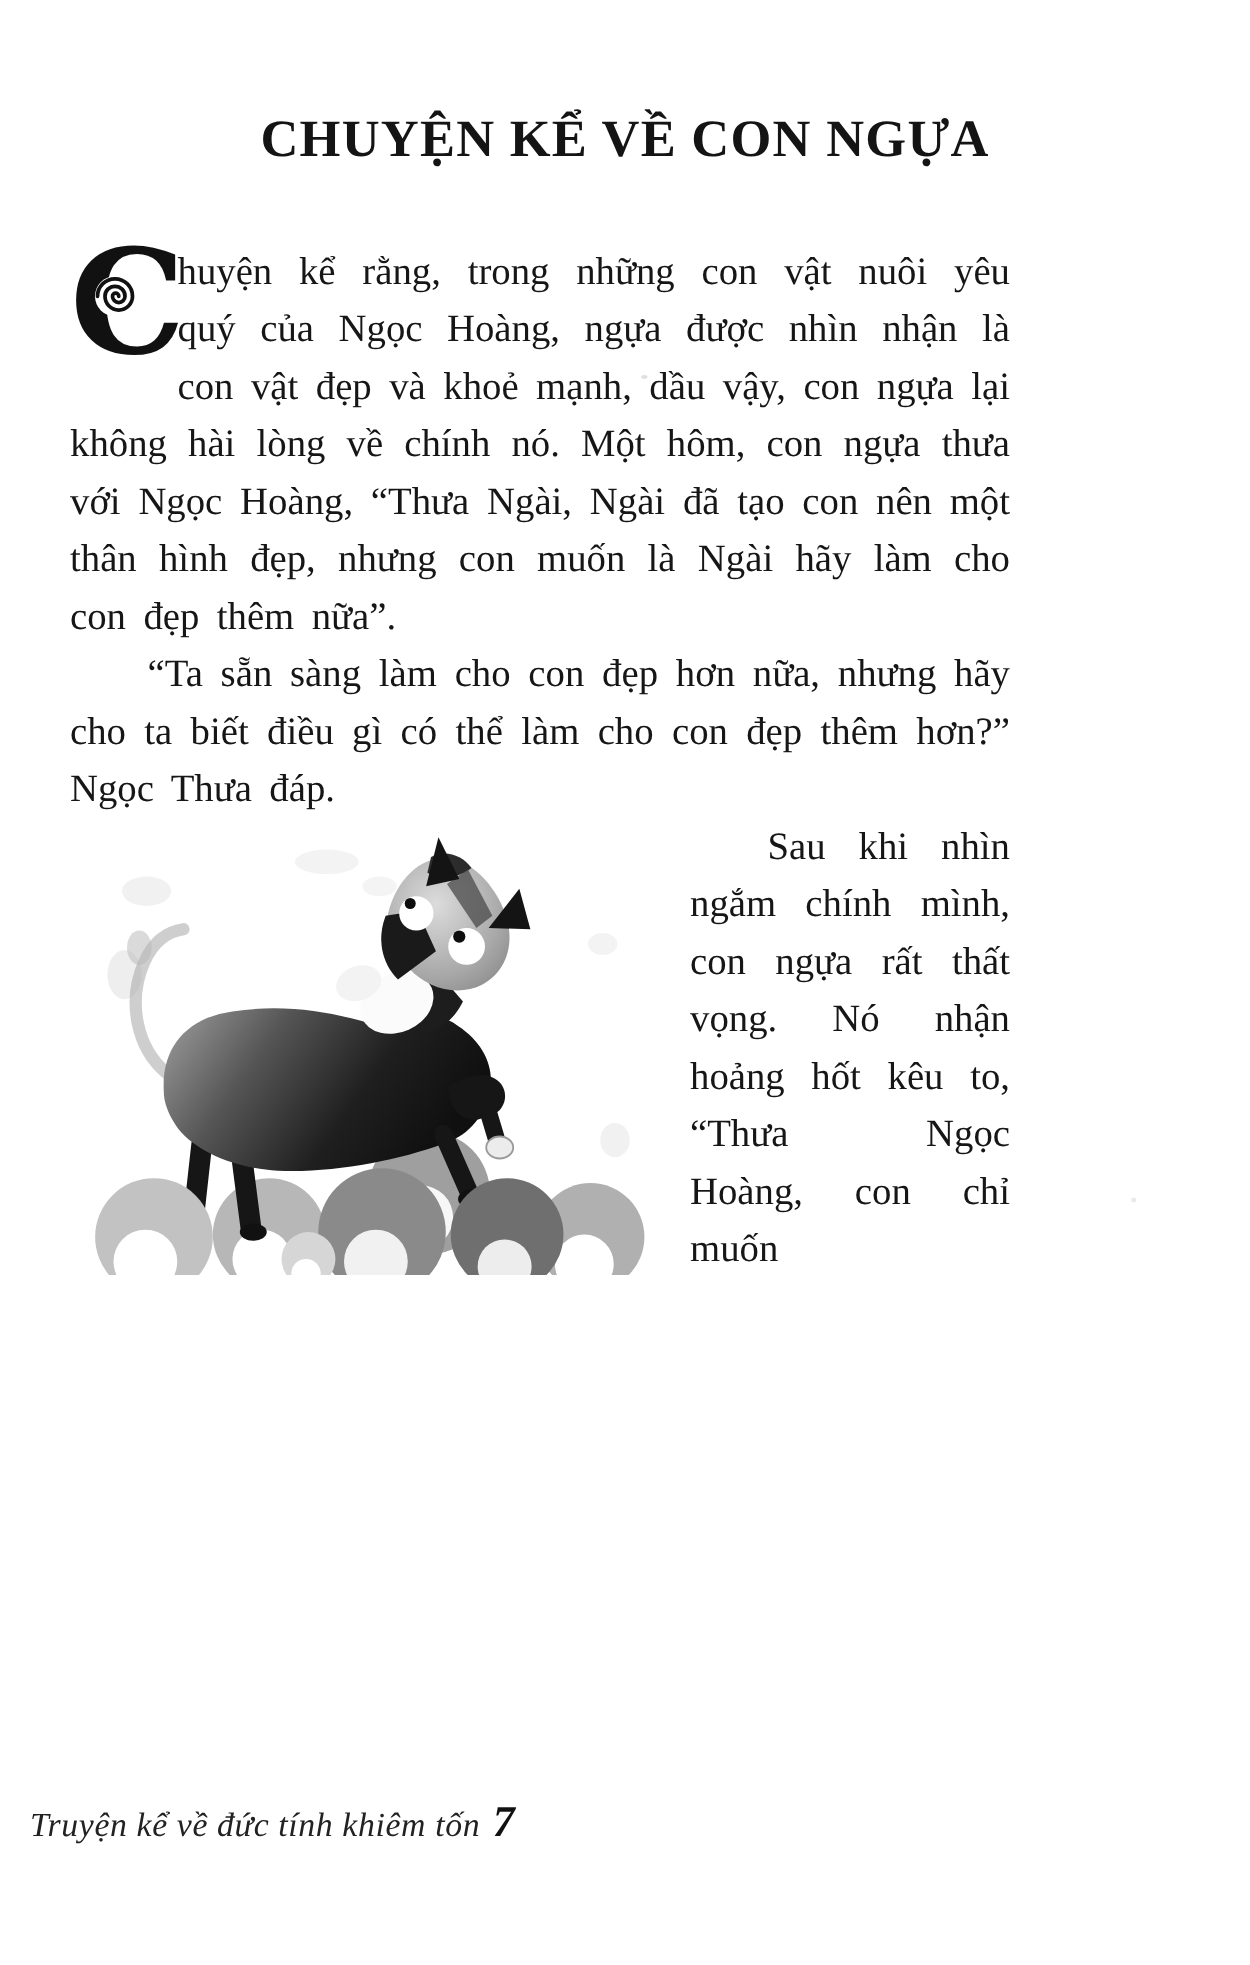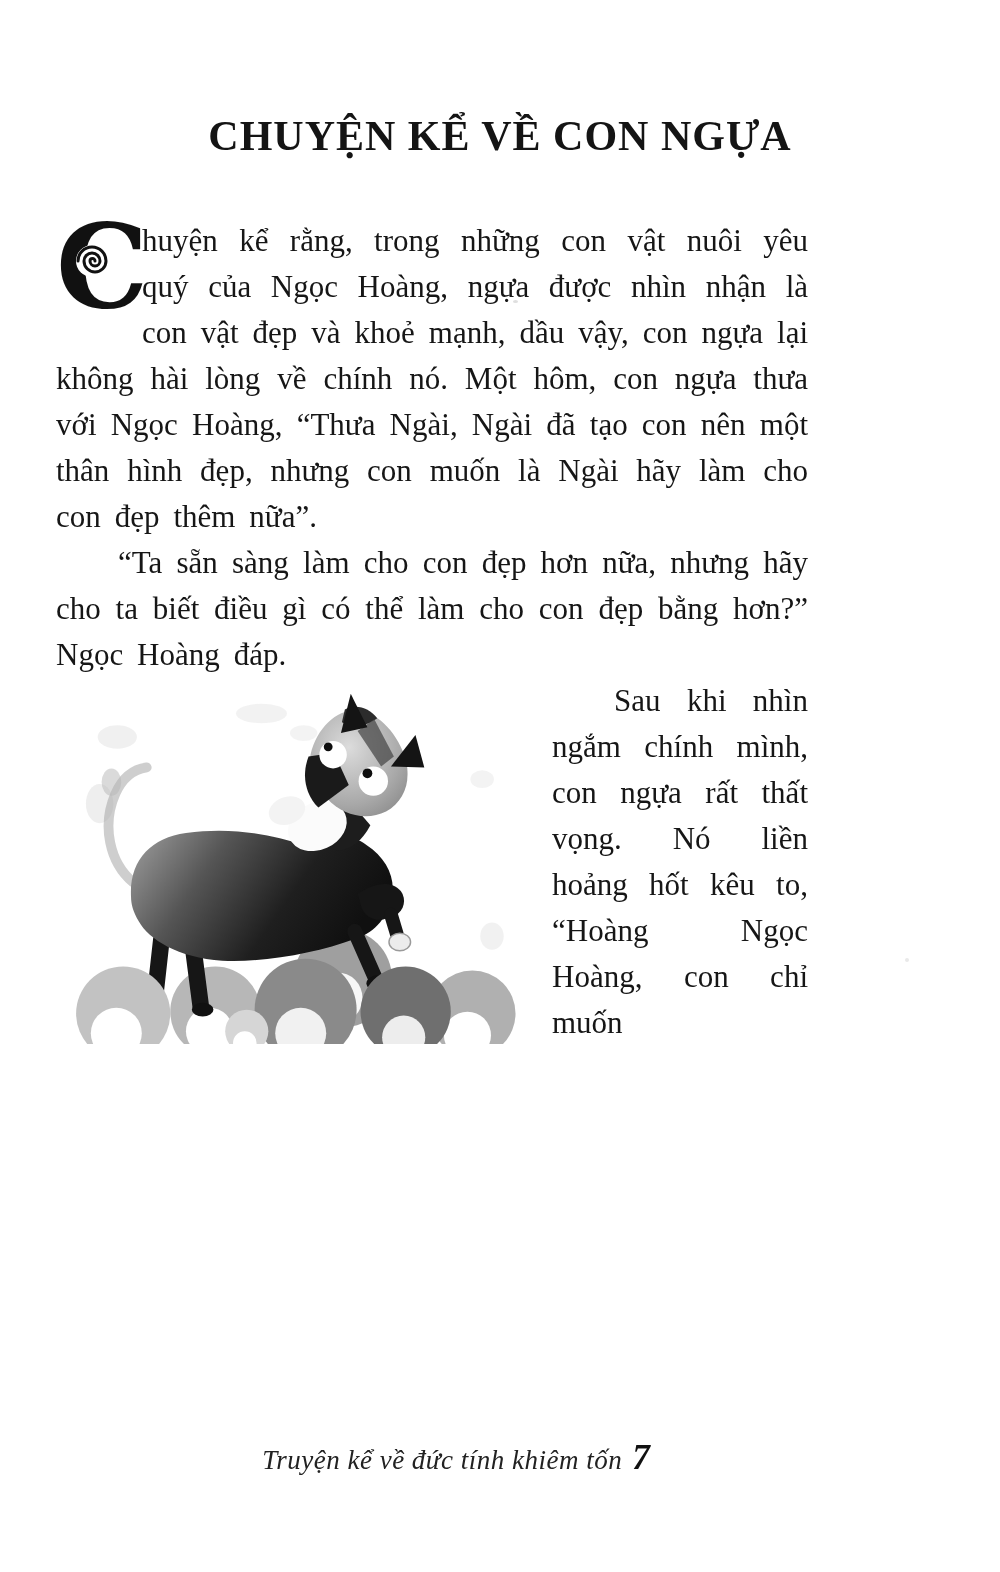--- a/index.html
+++ b/index.html
@@ -8,21 +8,21 @@
     width: 1000px;
     height: 1572px;
     margin: 0 auto;
     background: #ffffff;
     font-family: "Liberation Serif", serif;
     color: #161616;
     overflow: hidden;
   }
   .title {
     margin: 0;
-    padding-top: 112px;
+    padding-top: 88px;
     text-align: center;
     font-size: 42px;
     font-weight: 700;
     letter-spacing: 1px;
     color: #141414;
   }
   .content {
     margin-left: 56px;
     width: 752px;
     margin-top: 58px;
@@ -50,21 +50,21 @@
     float: left;
     width: 460px;
     height: 358px;
     margin: 8px 36px 0 0;
   }
   .footer {
     position: absolute;
     top: 1438px;
     left: 0;
     right: 112px;
-    text-align: center;
+    text-align: left;
     white-space: nowrap;
     margin-left: 24px;
   }
   .footer-text {
     font-style: italic;
     font-size: 27px;
     color: #222;
     letter-spacing: 0.5px;
   }
   .footer-page {
@@ -85,21 +85,21 @@
 
   <div class="content">
 
     <p class="p-first">
       <span class="dropcap"><span>C</span><svg class="dc-swirl" width="46" height="46" viewBox="0 0 46 46">
             <circle cx="23" cy="23" r="16" fill="#ffffff"></circle>
             <path d="M23,23 m-14,0 a14,14 0 1,1 28,0 a11,11 0 1,1 -22,0 a8,8 0 1,1 16,0 a5,5 0 1,1 -10,0 a2.5,2.5 0 1,1 5,0" fill="none" stroke="#111" stroke-width="3" stroke-linecap="round"></path>
           </svg></span><span>huyện kể rằng, trong những con vật nuôi yêu quý của Ngọc Hoàng, ngựa được nhìn nhận là con vật đẹp và khoẻ mạnh, dầu vậy, con ngựa lại không hài lòng về chính nó. Một hôm, con ngựa thưa với Ngọc Hoàng, “Thưa Ngài, Ngài đã tạo con nên một thân hình đẹp, nhưng con muốn là Ngài hãy làm cho con đẹp thêm nữa”.</span>
     </p>
 
-    <p>“Ta sẵn sàng làm cho con đẹp hơn nữa, nhưng hãy cho ta biết điều gì có thể làm cho con đẹp bằng hơn?” Ngọc Hoàng đáp.</p>
+    <p>“Ta sẵn sàng làm cho con đẹp hơn nữa, nhưng hãy cho ta biết điều gì có thể làm cho con đẹp thêm hơn?” Ngọc Thưa đáp.</p>
 
 
     <div class="illustration">
       <svg width="460" height="358" viewBox="0 0 460 365">
         <defs>
           <linearGradient id="bodyG" x1="0" y1="0" x2="1" y2="0.35">
             <stop offset="0" stop-color="#a0a0a0"></stop>
             <stop offset="0.35" stop-color="#555555"></stop>
             <stop offset="0.7" stop-color="#1f1f1f"></stop>
             <stop offset="1" stop-color="#101010"></stop>
@@ -176,21 +176,21 @@
             <circle cx="245" cy="354" r="26" fill="#f1f1f1"></circle>
           <circle cx="352" cy="332" r="46" fill="#6f6f6f"></circle>
             <circle cx="350" cy="358" r="22" fill="#ededed"></circle>
           <circle cx="190" cy="352" r="22" fill="#d6d6d6"></circle>
             <circle cx="188" cy="364" r="12" fill="#ffffff"></circle>
         </g>
       </svg>
     </div>
 
 
-    <p>Sau khi nhìn ngắm chính mình, con ngựa rất thất vọng. Nó liền hoảng hốt kêu to, “Hoàng Ngọc Hoàng, con chỉ muốn</p>
+    <p>Sau khi nhìn ngắm chính mình, con ngựa rất thất vọng. Nó nhận hoảng hốt kêu to, “Thưa Ngọc Hoàng, con chỉ muốn</p>
 
   </div>
 
   <div class="speck" style="left:513px; top:300px; width:5px; height:3px; opacity:.6;"></div>
   <div class="speck" style="left:905px; top:958px; width:4px; height:4px; opacity:.4;"></div>
 
   <div class="footer">
     <span class="footer-text">Truyện kể về đức tính khiêm tốn</span><span class="footer-page">7</span>
   </div>
 

